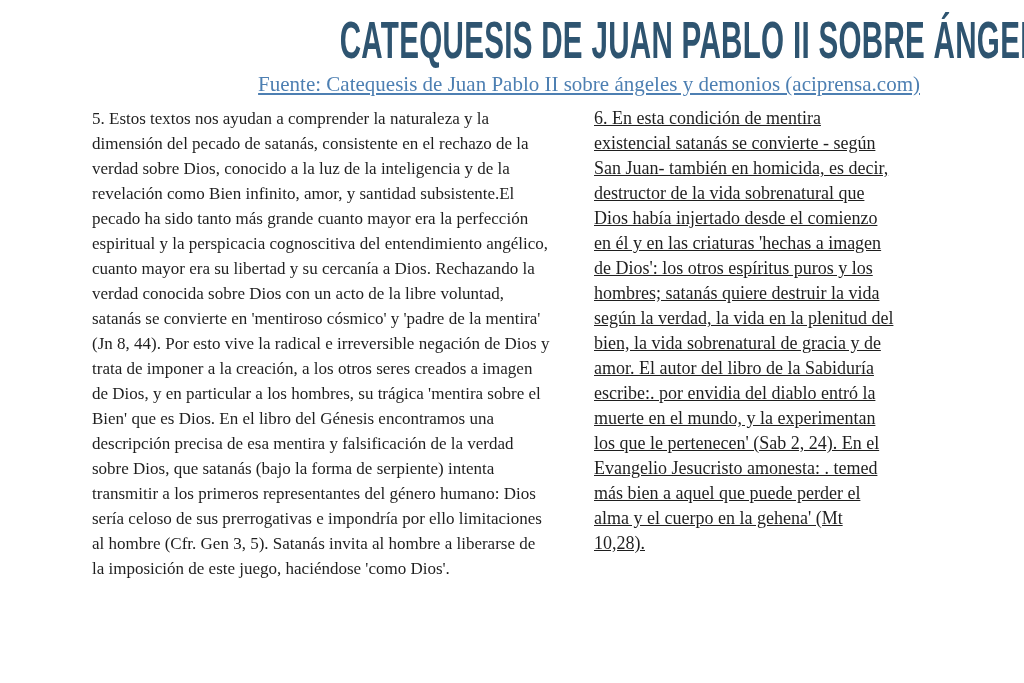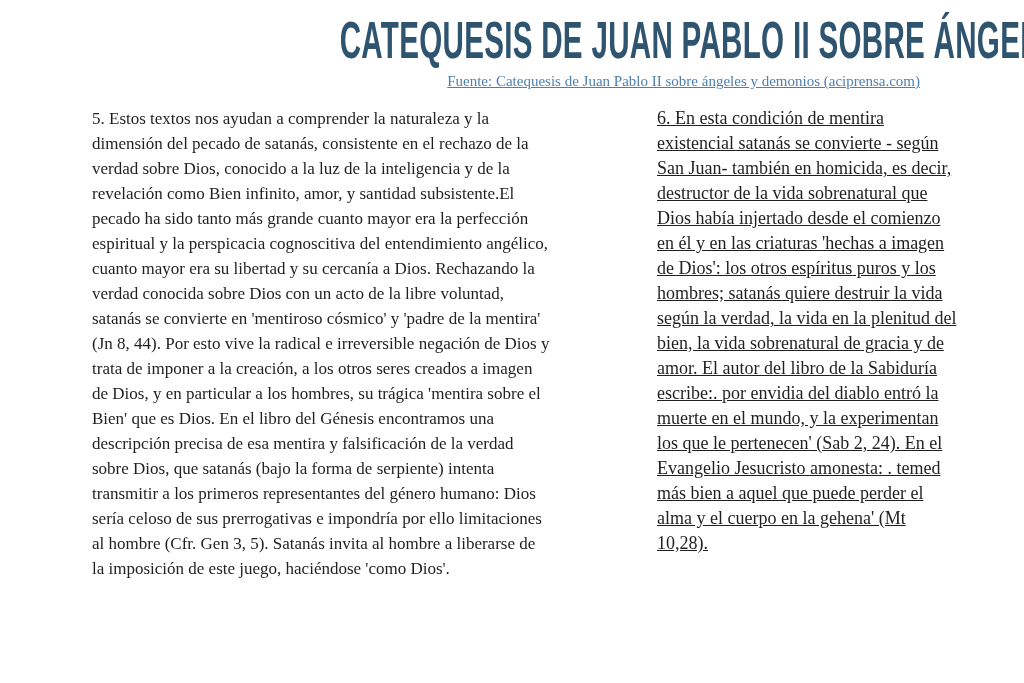--- a/index.html
+++ b/index.html
@@ -33,35 +33,35 @@
     white-space: nowrap;
   }
   .source-row {
     margin-top: 4px;
     text-align: right;
     padding-right: 104px;
     height: 22px;
   }
   .source-link {
     font-family: "Liberation Serif", serif;
-    font-size: 15px;
+    font-size: 21px;
     color: #4d7fb2;
     text-decoration: underline;
     text-decoration-color: #4d7fb2;
     cursor: pointer;
     margin-top: 9px;
   }
   
   .columns {
     display: flex;
     align-items: flex-start;
     margin-top: 12px;
     padding-left: 92px;
     padding-right: 88px;
-    gap: 107px;
+    gap: 44px;
   }
   .body-text {
     font-family: "Liberation Serif", serif;
     color: #1f1f1f;
     text-align: left;
   }
   .col-left {
     flex: none;
     width: 458px;
     font-size: 17px;

